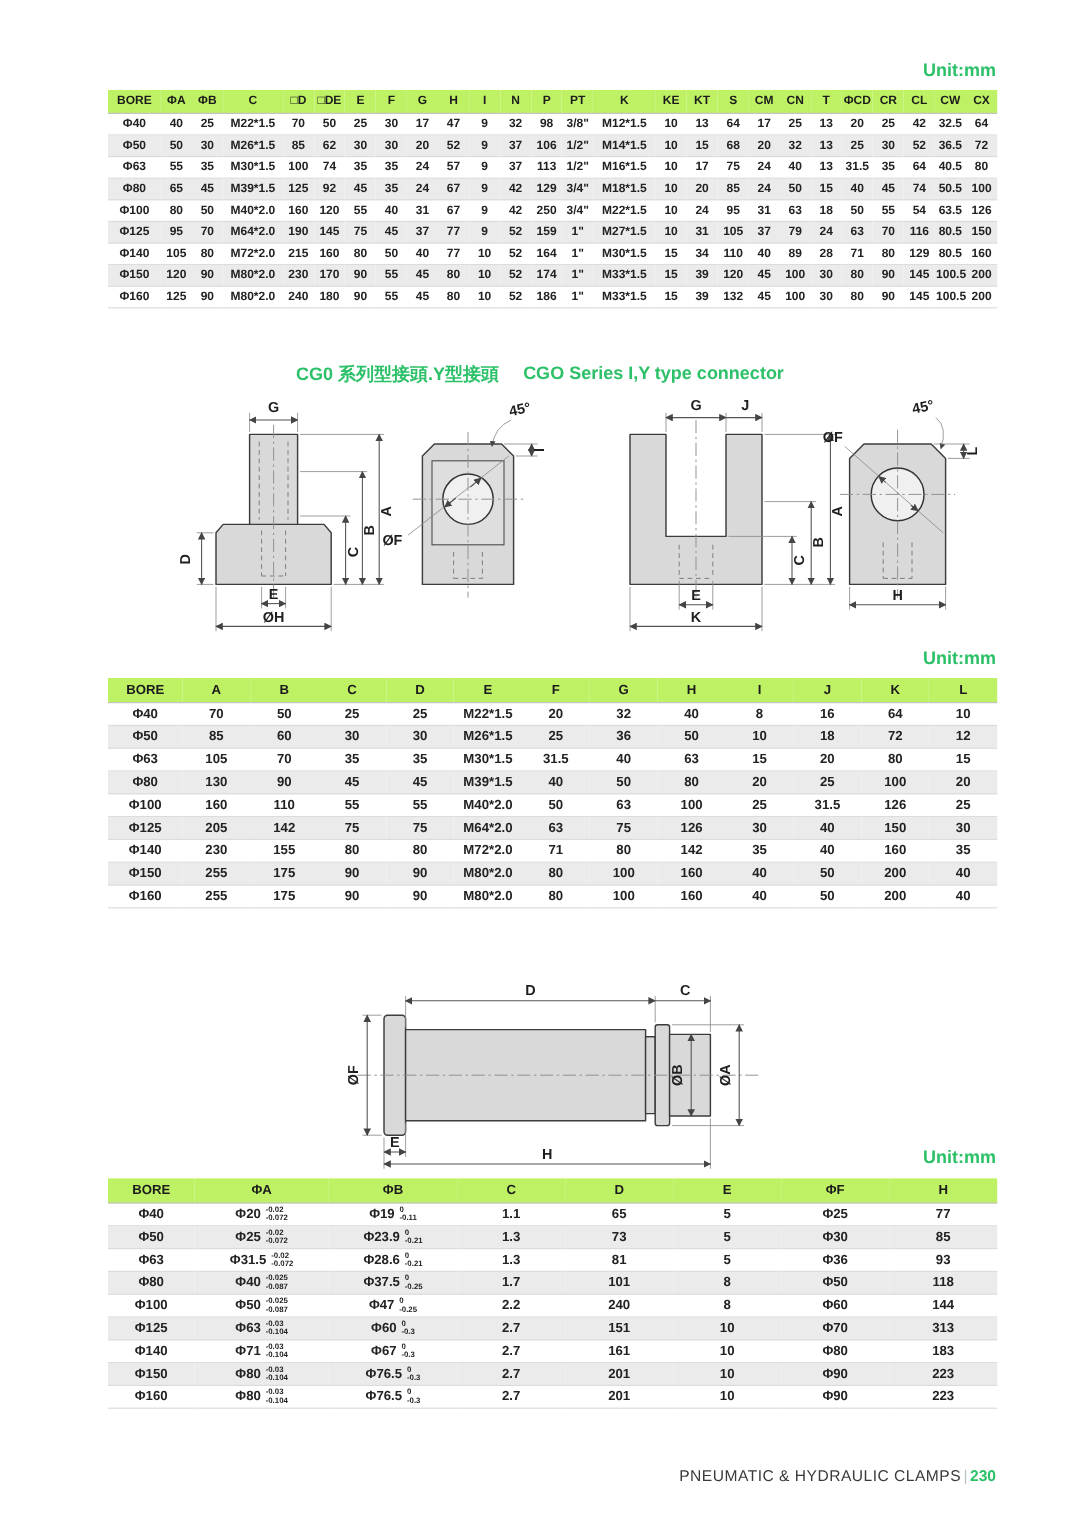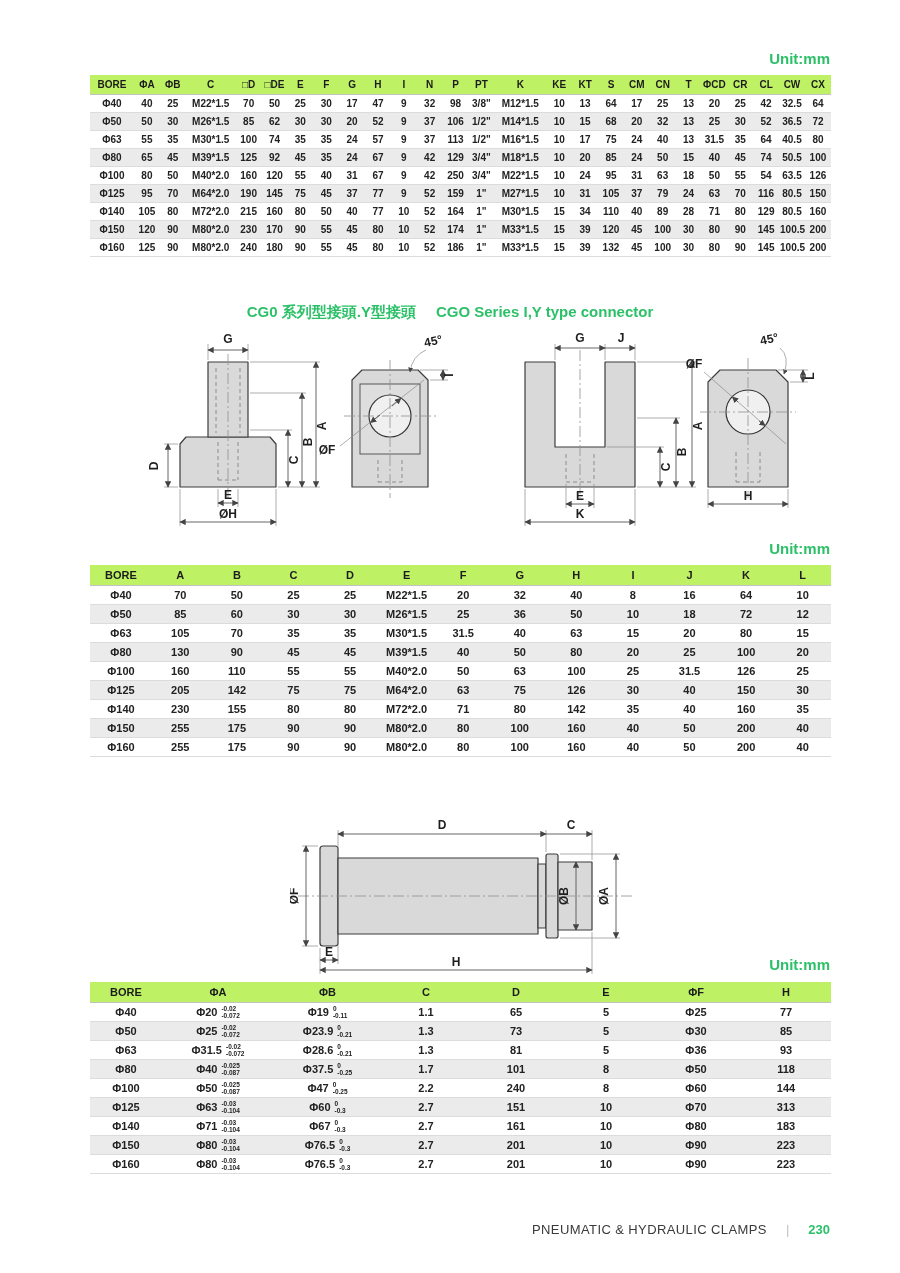--- a/index.html
+++ b/index.html
@@ -43,21 +43,21 @@
   .shape{fill:#d9d9d9;stroke:#3c3c3c;stroke-width:1.2;stroke-linejoin:round;}
   .rec{fill:#dedede;stroke:#4a4a4a;stroke-width:0.9;}
   .hole{fill:#f0f0f0;stroke:#333;stroke-width:1.2;}
   .cl{stroke:#8f8f8f;stroke-width:0.8;stroke-dasharray:11 3 2 3;fill:none;}
   .thr{stroke:#7a7a7a;stroke-width:0.8;stroke-dasharray:4 3;fill:none;}
   .ext{stroke:#8a8a8a;stroke-width:0.7;fill:none;}
   .dim{stroke:#555;stroke-width:0.9;fill:none;}
   .dlabel{font-size:12px;font-weight:bold;fill:#1e1e1e;text-anchor:middle;
           font-family:"Liberation Sans","DejaVu Sans",sans-serif;}
 
-  .footer{position:absolute;right:70px;display:flex;align-items:flex-end;gap:19px;font-size:13px;}
+  .footer{position:absolute;right:70px;display:flex;align-items:flex-end;gap:2px;font-size:13px;}
   .footer .ft-title{color:#3a3a3a;letter-spacing:0.4px;}
   .footer .ft-sep{color:#b9c4bd;font-weight:400;}
   .footer .ft-page{color:#2cc168;font-weight:bold;}
 </style>
 </head>
 <body>
 
 <div class="page">
 
   <div class="unit-label" style="top:50px;">Unit:mm</div>

